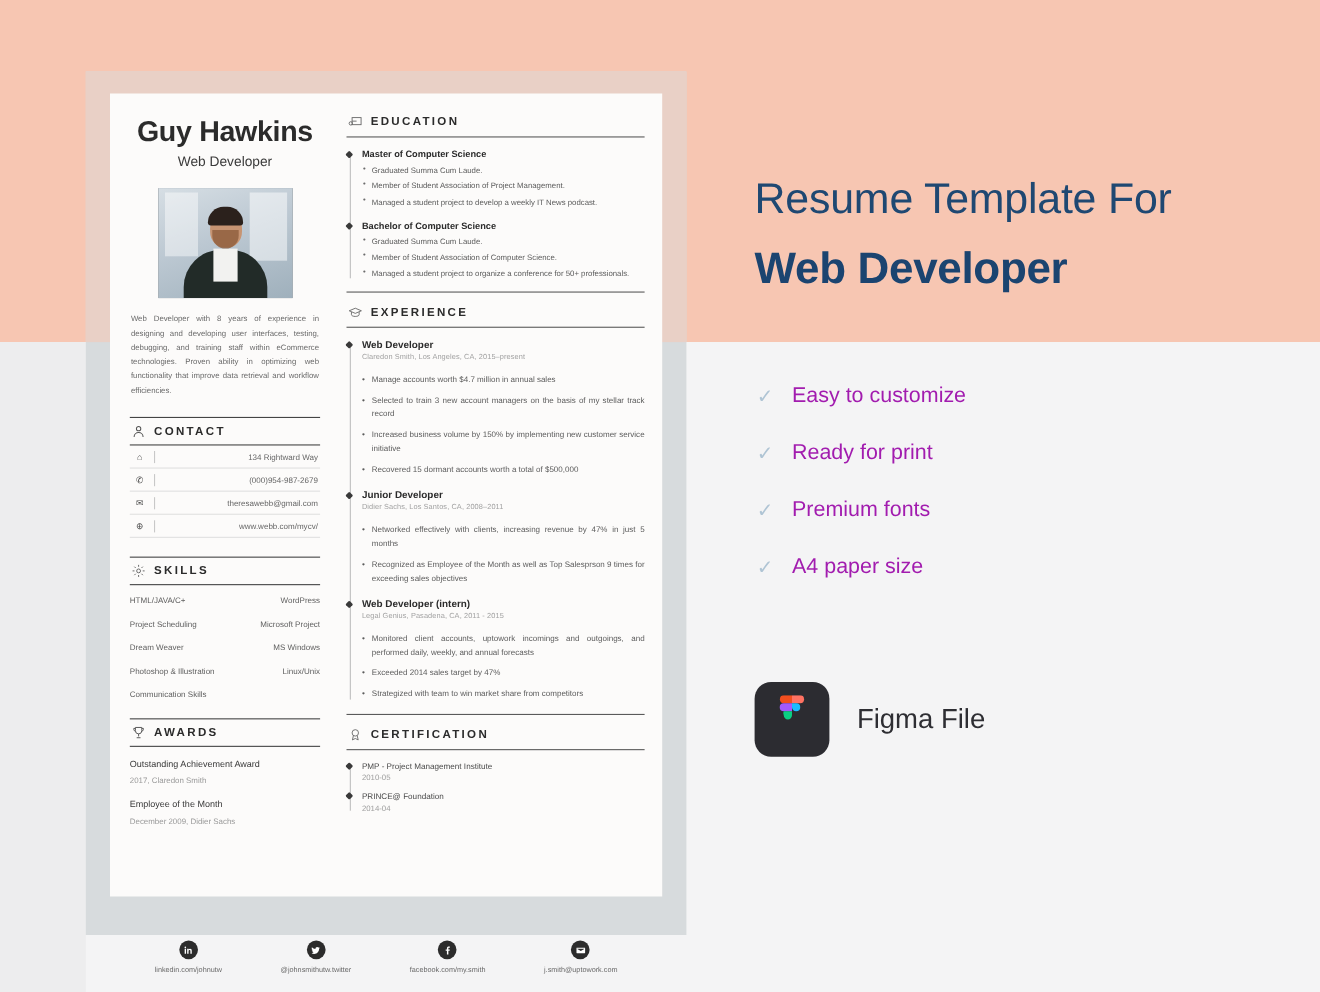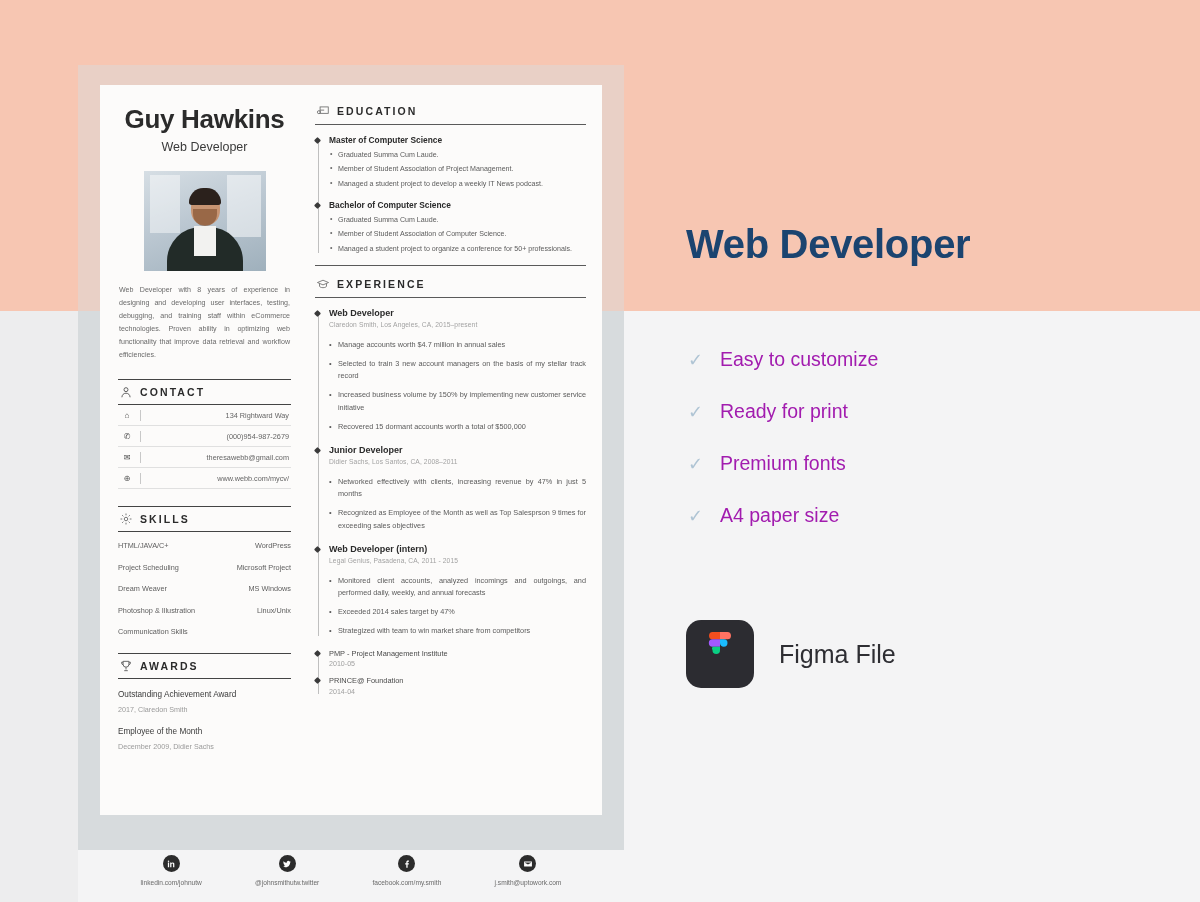--- a/index.html
+++ b/index.html
@@ -381,29 +381,36 @@
           <div class="bullets">
             <div class="bullet">Networked effectively with clients, increasing revenue by 47% in just 5 months</div>
             <div class="bullet">Recognized as Employee of the Month as well as Top Salesprson 9 times for exceeding sales objectives</div>
           </div>
         </div>
 
         <div class="tl-item">
           <div class="job-title">Web Developer (intern)</div>
           <div class="job-meta">Legal Genius, Pasadena, CA, 2011 - 2015</div>
           <div class="bullets">
-            <div class="bullet">Monitored client accounts, analyzed incomings and outgoings, and performed daily, weekly, and annual forecasts</div>
+            <div class="bullet">Monitored client accounts, uptowork incomings and outgoings, and performed daily, weekly, and annual forecasts</div>
             <div class="bullet">Exceeded 2014 sales target by 47%</div>
             <div class="bullet">Strategized with team to win market share from competitors</div>
           </div>
         </div>
       </div>
     </div>
 
     <div style="margin-top:9px;">
+      <div class="sec-head with-top">
+        <svg class="sec-icon" viewBox="0 0 24 24" fill="none" stroke="#666" stroke-width="1.4">
+          <circle cx="12" cy="9" r="5"></circle>
+            <path d="M9 13.5L7.5 20l4.5-2.3L16.5 20 15 13.5"></path>
+        </svg>
+        <span class="sec-title">CERTIFICATION</span>
+      </div>
       <div class="tl">
         <div class="cert-item">
           <div class="cert-title">PMP - Project Management Institute</div>
           <div class="cert-date">2010-05</div>
         </div>
         <div class="cert-item">
           <div class="cert-title">PRINCE@ Foundation</div>
           <div class="cert-date">2014-04</div>
         </div>
       </div>
@@ -440,20 +447,21 @@
     <div class="social-badge">
       <svg viewBox="0 0 24 24">
           <path d="M3.5 6h17c.5 0 .9.4.9.9v10.2c0 .5-.4.9-.9.9h-17a.9.9 0 0 1-.9-.9V6.9c0-.5.4-.9.9-.9zm.9 2.3v.5l7.6 4.6 7.6-4.6v-.5z"></path>
         </svg>
     </div>
     <div class="social-label">j.smith@uptowork.com</div>
   </div>
 </div>
 
 <div class="promo">
+  <div class="promo-h1">Resume Template For</div>
   <div class="promo-h2">Web Developer</div>
 
   <div class="features">
     <div class="feature">
       <span class="feature-check">✓</span>
       <span class="feature-label">Easy to customize</span>
     </div>
     <div class="feature">
       <span class="feature-check">✓</span>
       <span class="feature-label">Ready for print</span>

